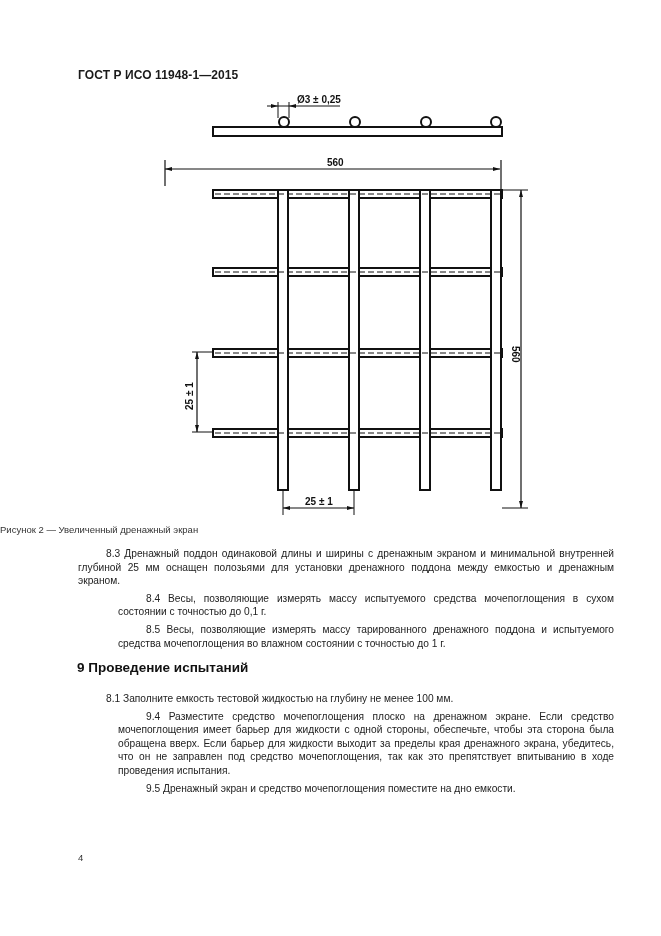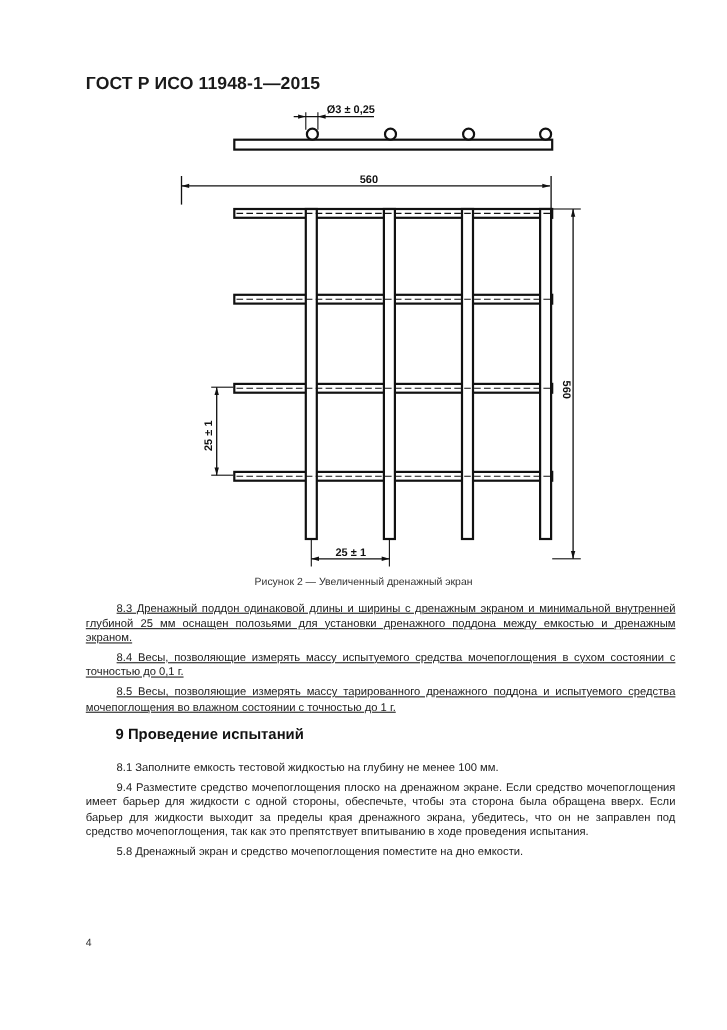--- a/index.html
+++ b/index.html
@@ -1,24 +1,24 @@
 <!DOCTYPE html>
 <html><head>
 <meta charset="utf-8">
 <style>
   html, body { margin: 0; padding: 0; background: #ffffff; }
   body { width: 661px; height: 936px; position: relative; overflow: hidden;
          font-family: "Liberation Sans", sans-serif; color: #1a1a1a; }
-  .header { position: absolute; left: 78px; top: 68px; font-size: 16px; font-weight: bold; letter-spacing: 0.1px; }
+  .header { position: absolute; left: 78px; top: 68px; font-size: 12px; font-weight: bold; letter-spacing: 0.1px; }
   .figure { position: absolute; left: 0; top: 0; width: 577px; height: 520px; }
-  .caption { position: absolute; left: 0; width: 661px; top: 524px; text-align: center; font-size: 9.5px; color: #333; }
+  .caption { position: absolute; left: 0; width: 661px; top: 524px; text-align: left; font-size: 9.5px; color: #333; }
   .text { position: absolute; left: 78px; width: 536px; font-size: 10.2px; line-height: 13.6px; text-align: justify; color: #222; }
   .para { margin: 0; text-indent: 28px; }
-  .para + .para { margin-top: 4px; }
-  .section-title { position: absolute; left: 105px; top: 660px; font-size: 13.5px; font-weight: bold; color: #111; }
+  .para + .para { margin-top: 4px; margin-left: 40px; }
+  .section-title { position: absolute; left: 77px; top: 660px; font-size: 13.5px; font-weight: bold; color: #111; }
   .page-num { position: absolute; left: 78px; top: 852px; font-size: 9.5px; color: #333; }
   svg text { font-family: "Liberation Sans", sans-serif; font-weight: bold; }
 </style>
 </head>
 <body>
 
 <div class="header">ГОСТ Р ИСО 11948-1—2015</div>
 
 <div class="figure">
   <svg width="661" height="520" viewBox="0 0 661 520">
@@ -86,27 +86,27 @@
     <text x="297" y="103" font-size="10" fill="#111">Ø3 ± 0,25</text>
     <text x="327" y="166" font-size="10" fill="#111">560</text>
     <text x="0" y="0" font-size="10" fill="#111" transform="translate(512,346) rotate(90)">560</text>
     <text x="0" y="0" font-size="10" fill="#111" transform="translate(193,410) rotate(-90)">25 ± 1</text>
     <text x="305" y="505" font-size="10" fill="#111">25 ± 1</text>
   </svg>
 </div>
 
 <div class="caption">Рисунок 2 — Увеличенный дренажный экран</div>
 
-<div class="text" style="top:547px;text-decoration:underline;">
+<div class="text" style="top:547px;">
   <p class="para">8.3 Дренажный поддон одинаковой длины и ширины с дренажным экраном и минимальной внутренней глубиной 25 мм оснащен полозьями для установки дренажного поддона между емкостью и дренажным экраном.</p>
   <p class="para">8.4 Весы, позволяющие измерять массу испытуемого средства мочепоглощения в сухом состоянии с точностью до 0,1 г.</p>
   <p class="para">8.5 Весы, позволяющие измерять массу тарированного дренажного поддона и испытуемого средства мочепоглощения во влажном состоянии с точностью до 1 г.</p>
 </div>
 
 <div class="section-title">9 Проведение испытаний</div>
 
 <div class="text" style="top:692px;">
   <p class="para">8.1 Заполните емкость тестовой жидкостью на глубину не менее 100 мм.</p>
   <p class="para">9.4 Разместите средство мочепоглощения плоско на дренажном экране. Если средство мочепоглощения имеет барьер для жидкости с одной стороны, обеспечьте, чтобы эта сторона была обращена вверх. Если барьер для жидкости выходит за пределы края дренажного экрана, убедитесь, что он не заправлен под средство мочепоглощения, так как это препятствует впитыванию в ходе проведения испытания.</p>
-  <p class="para">5.8 Дренажный экран и средство мочепоглощения поместите на дно емкости.</p>
+  <p class="para">9.5 Дренажный экран и средство мочепоглощения поместите на дно емкости.</p>
 </div>
 
 <div class="page-num">4</div>
 
 </body></html>

